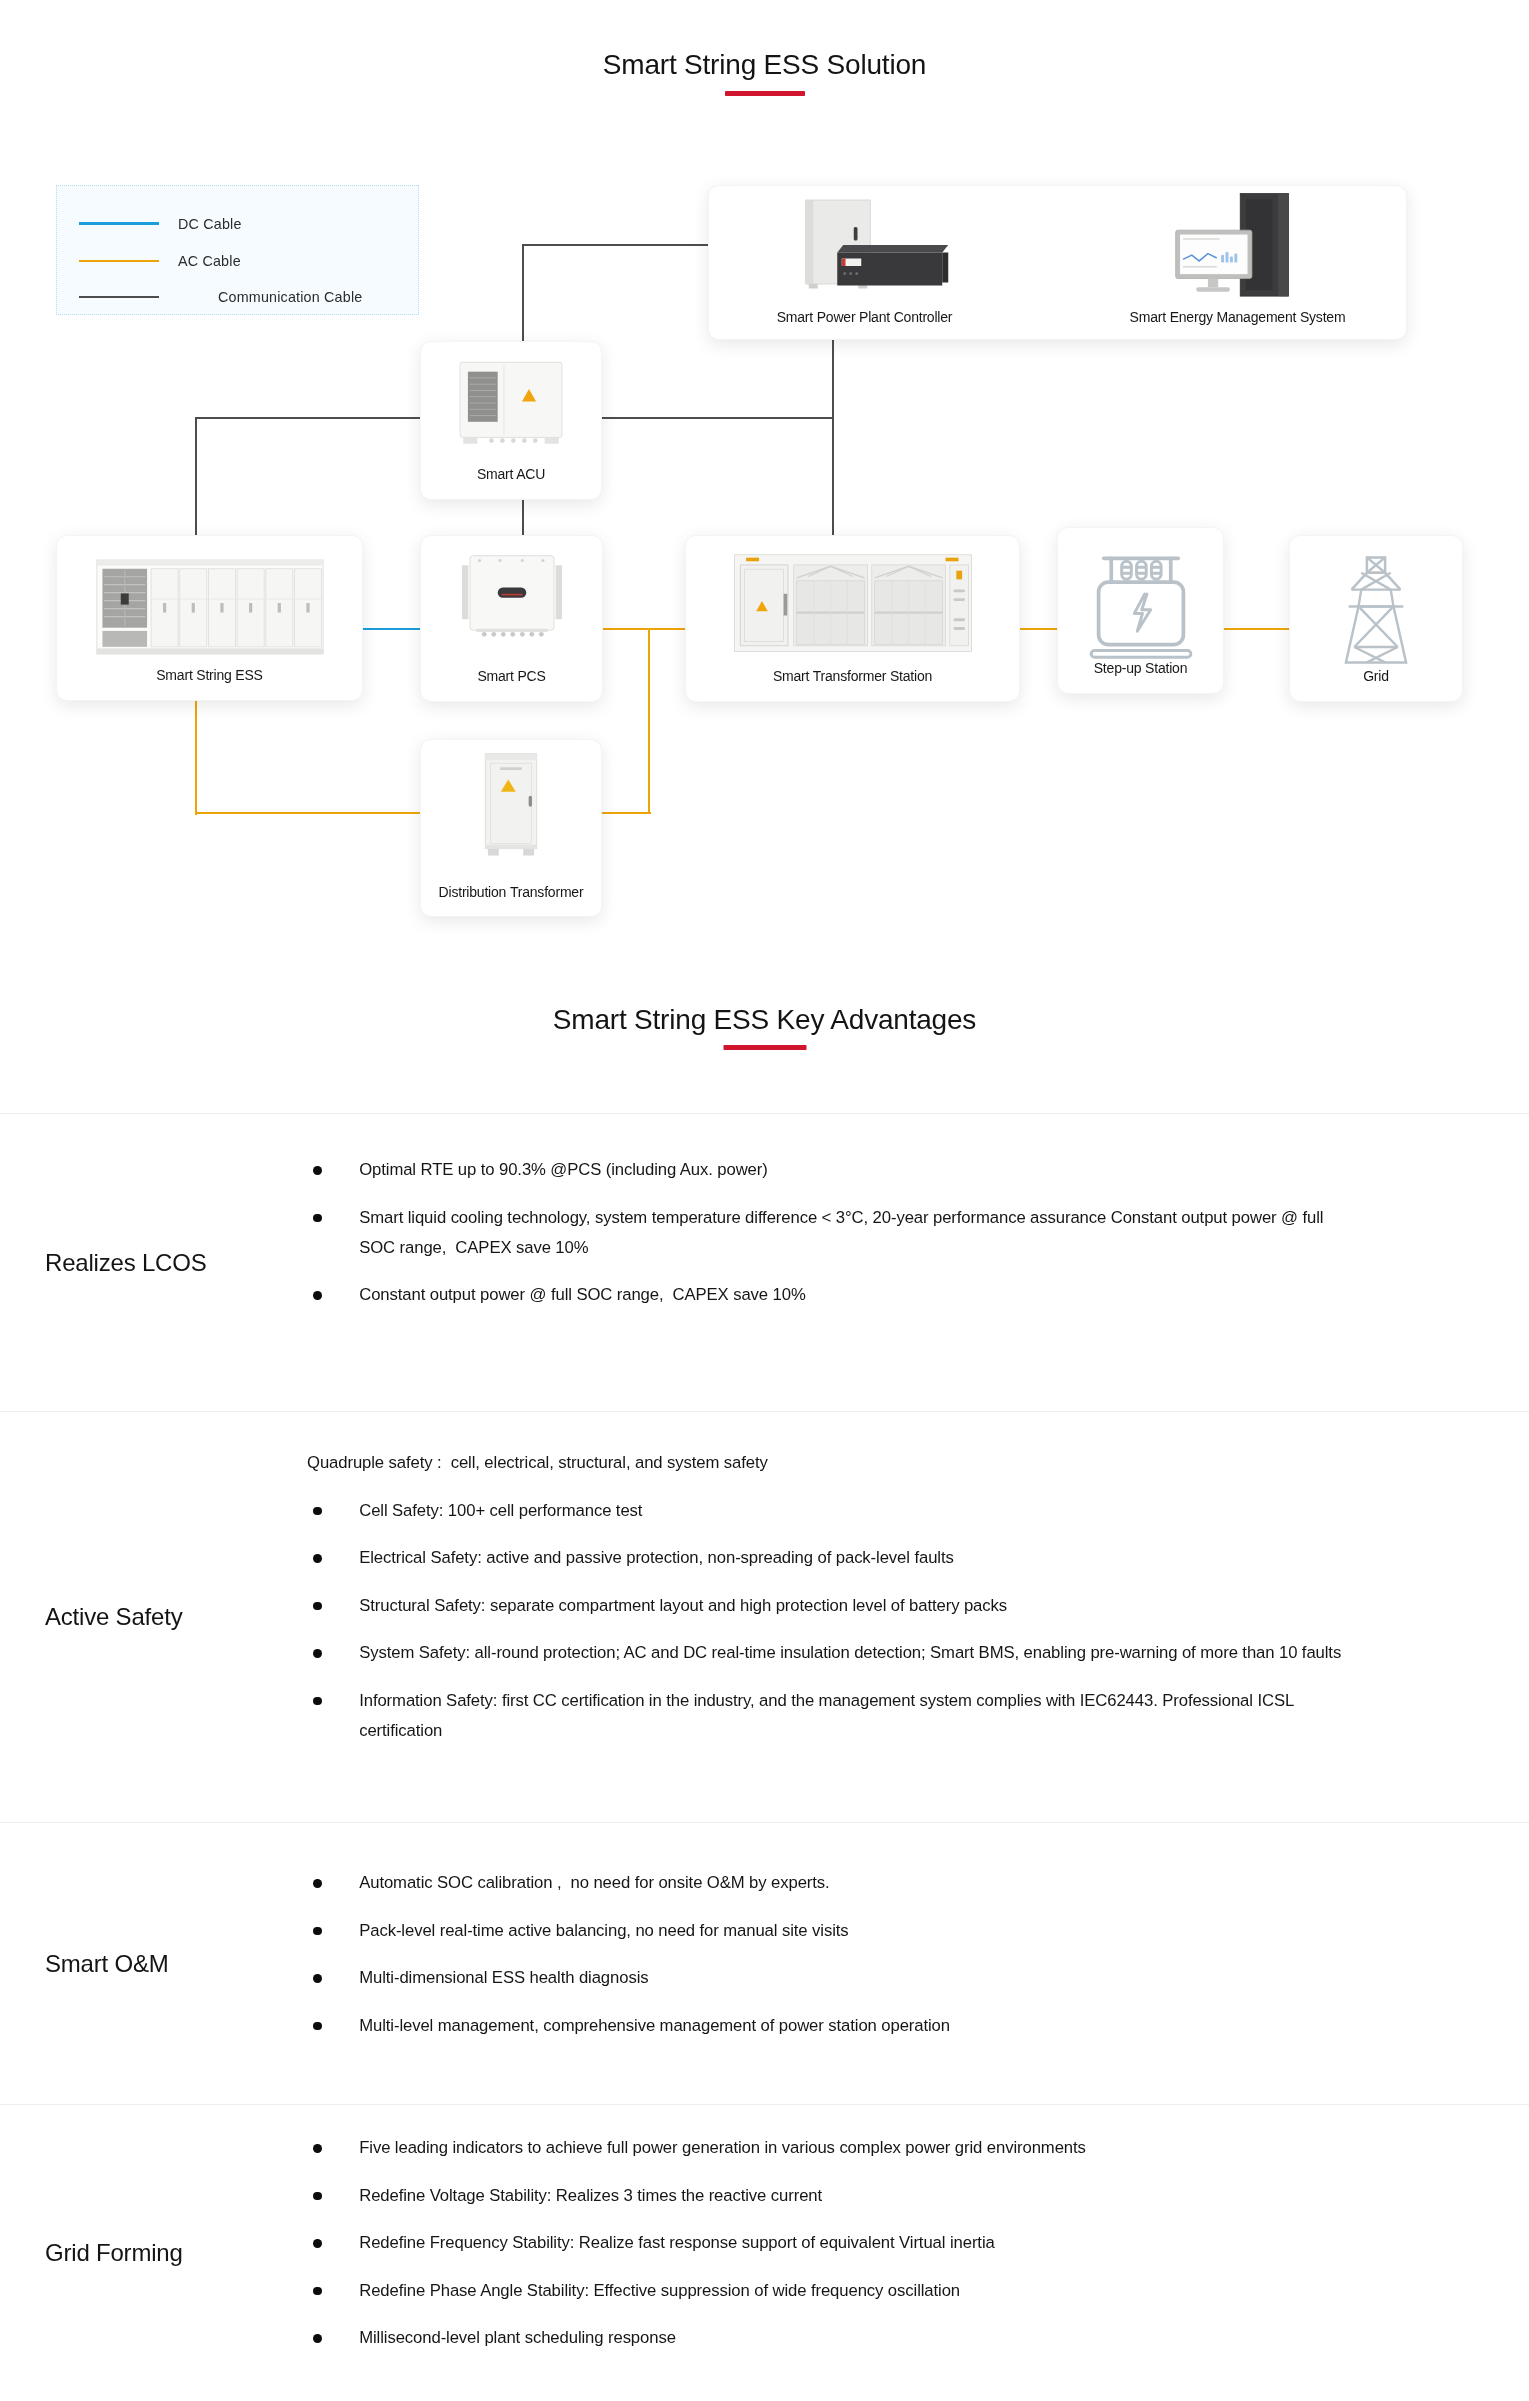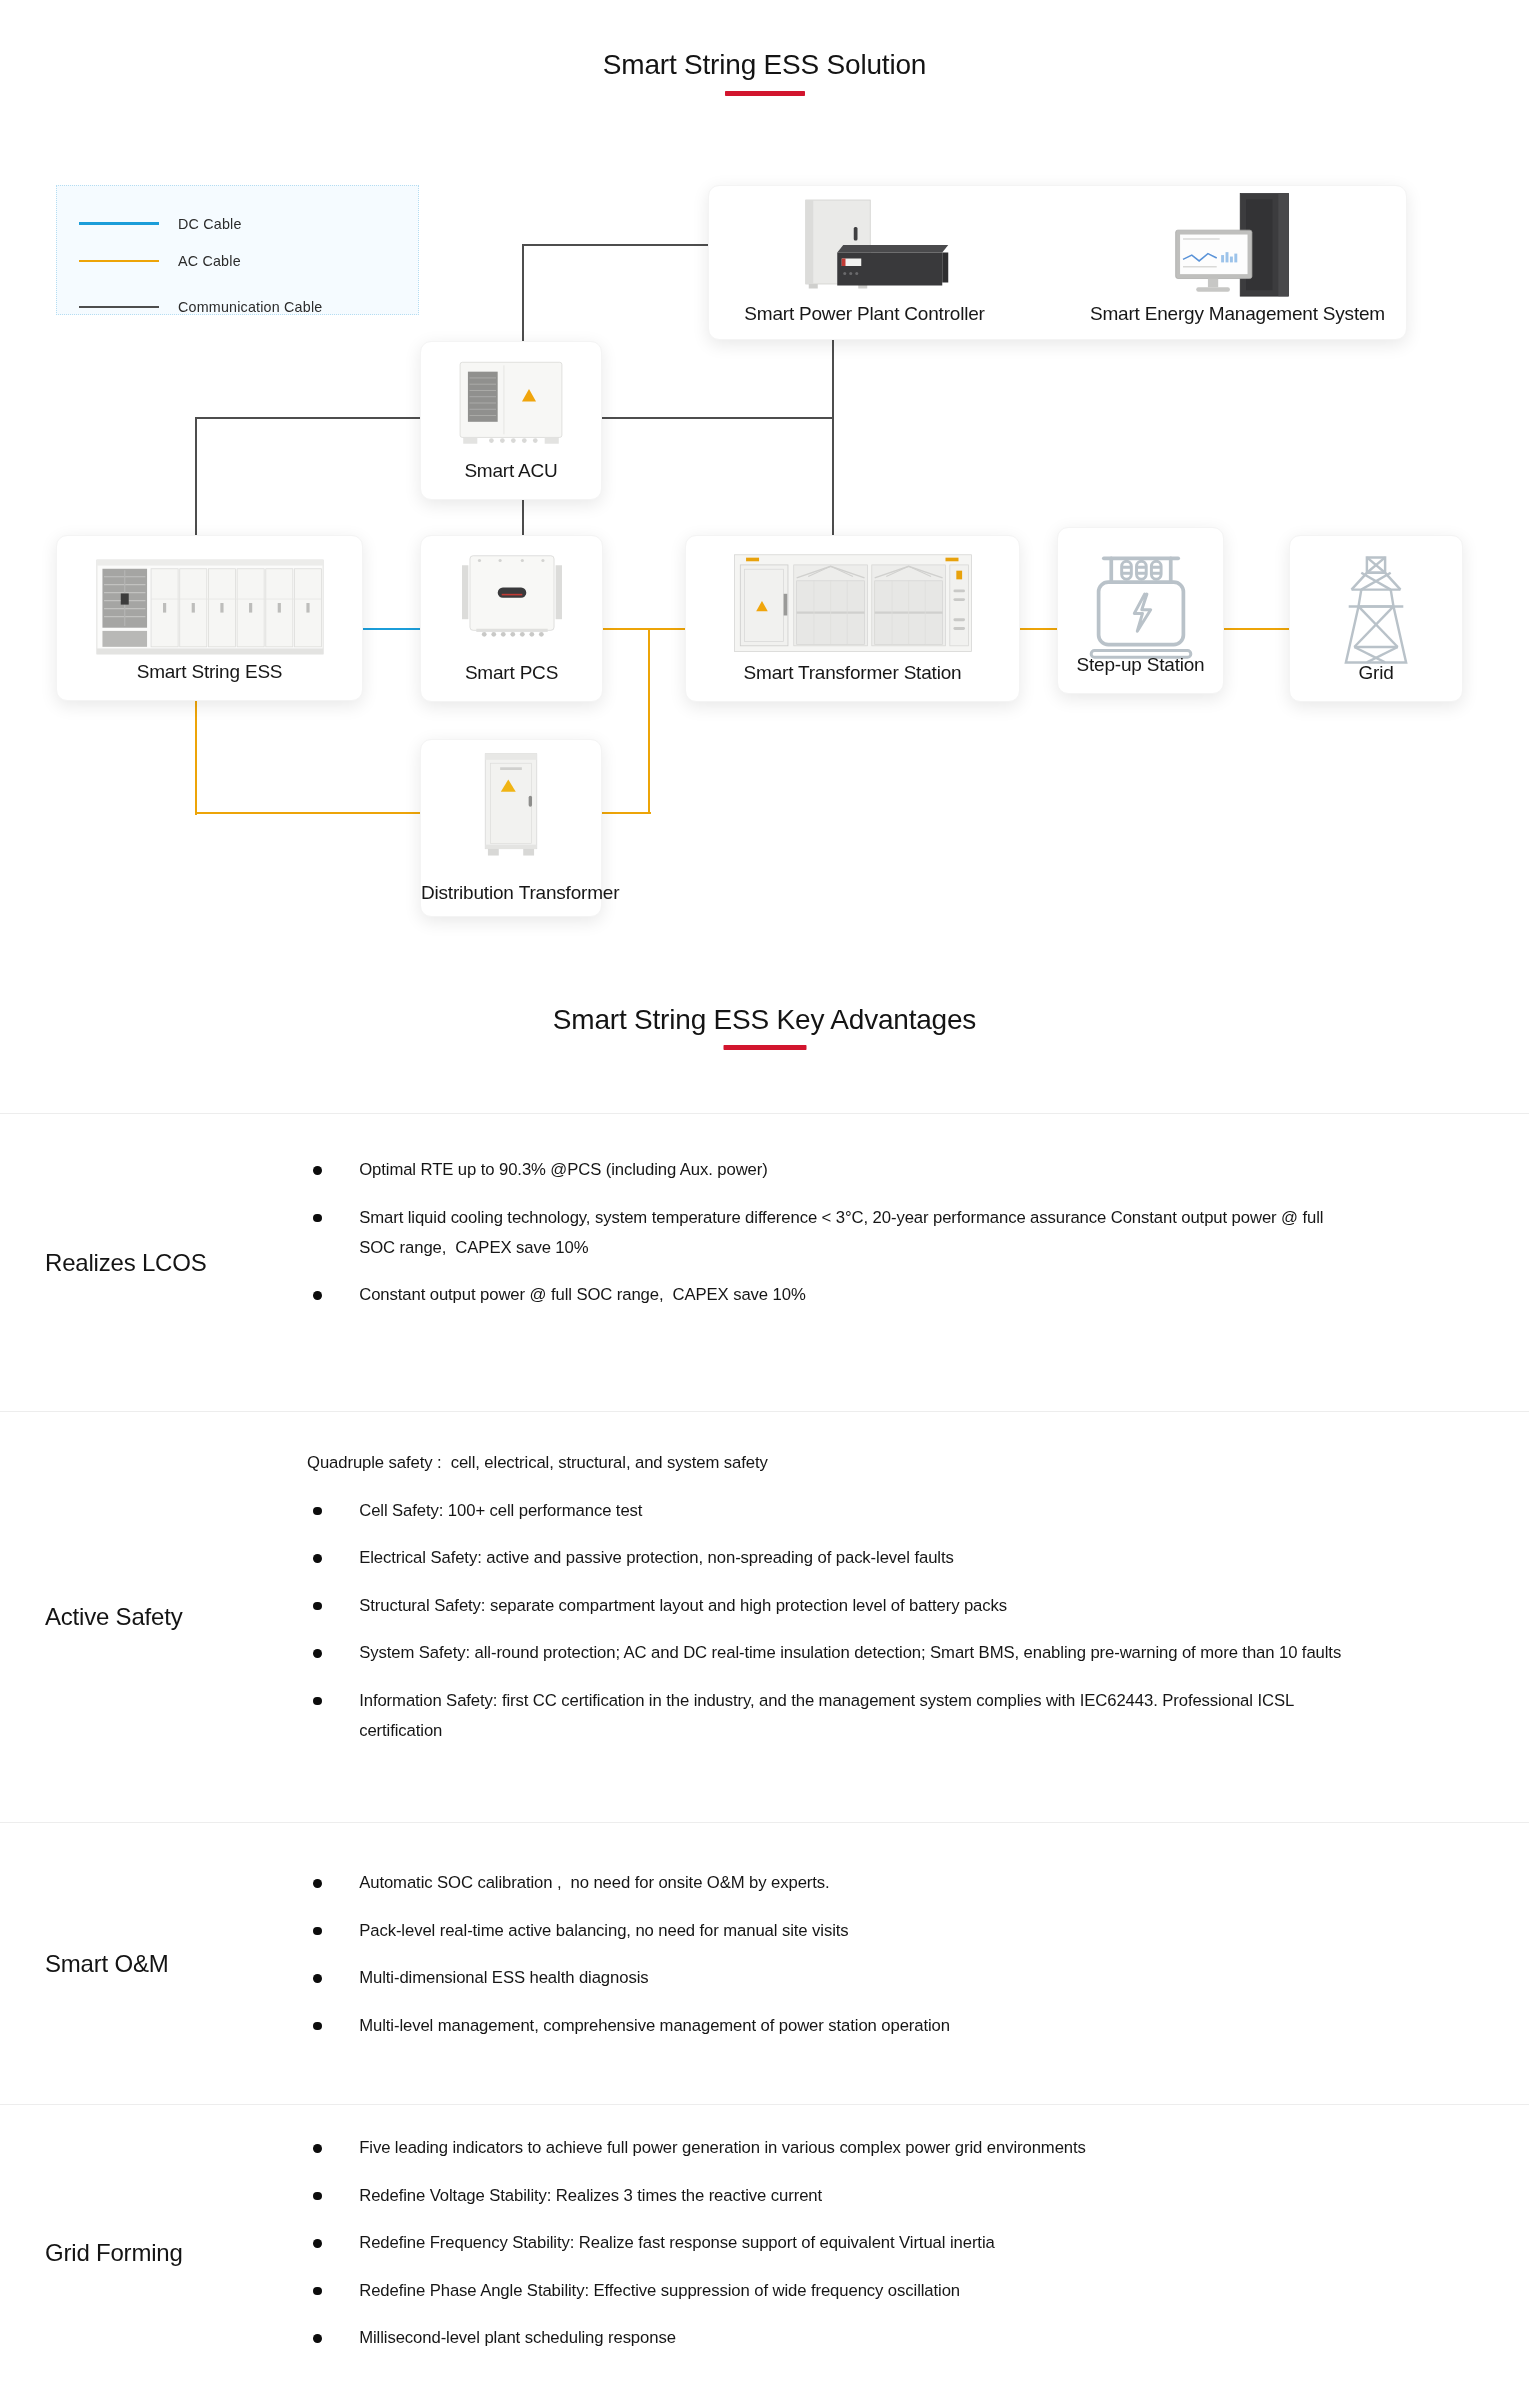--- a/index.html
+++ b/index.html
@@ -27,21 +27,21 @@
   
   .line { position:absolute; z-index:1; }
   .comm { background:#4d4d4d; }
   .dc   { background:#1b9dd9; }
   .ac   { background:#eda408; }
 
   
   .card { position:absolute; background:#fff; border:0.8px solid #f4f4f4; border-radius:11px;
           box-shadow:0 4.8px 17.5px rgba(0,0,0,.09); z-index:2; }
   .card-label { position:absolute; left:0; right:0; bottom:17.5px; text-align:center;
-                font-size:19px; color:#171717; letter-spacing:-0.2px; }
+                font-size:14px; color:#171717; letter-spacing:-0.2px; }
   .card-label.two-line { line-height:25px; bottom:11px; }
   .device { position:absolute; left:50%; transform:translateX(-50%); }
   .fig { position:absolute; top:0; bottom:0; }
   .fig .card-label { bottom:14.3px; }
 
   
   .section { position:absolute; left:0; width:1529px; display:flex; border-top:1.6px solid #ededed; }
   .sec-head { flex:none; width:303px; display:flex; align-items:center; padding-left:45px;
               font-size:24px; color:#141414; letter-spacing:-0.2px; }
   .sec-body { flex:1 1 auto; }
@@ -67,21 +67,21 @@
 
   <div class="legend">
     <div class="legend-row" style="top:29.5px;">
       <span class="swatch" style="background:#1b9dd9;"></span>
       <span class="ltext">DC Cable</span>
     </div>
     <div class="legend-row" style="top:67px;">
       <span class="swatch" style="background:#eda408;"></span>
       <span class="ltext">AC Cable</span>
     </div>
-    <div class="legend-row" style="top:113px;">
+    <div class="legend-row" style="top:103px;gap:40px;">
       <span class="swatch" style="background:#4d4d4d;"></span>
       <span class="ltext">Communication  Cable</span>
     </div>
   </div>
 
   <div class="line comm" style="left:522px; top:244px; width:2.4px;  height:99px;"></div>
   <div class="line comm" style="left:522px; top:244px; width:188px; height:2.4px;"></div>
   <div class="line comm" style="left:195px; top:417px; width:226px; height:2.4px;"></div>
   <div class="line comm" style="left:195px; top:417px; width:2.4px;  height:119px;"></div>
   <div class="line comm" style="left:601px; top:417px; width:233px; height:2.4px;"></div>

